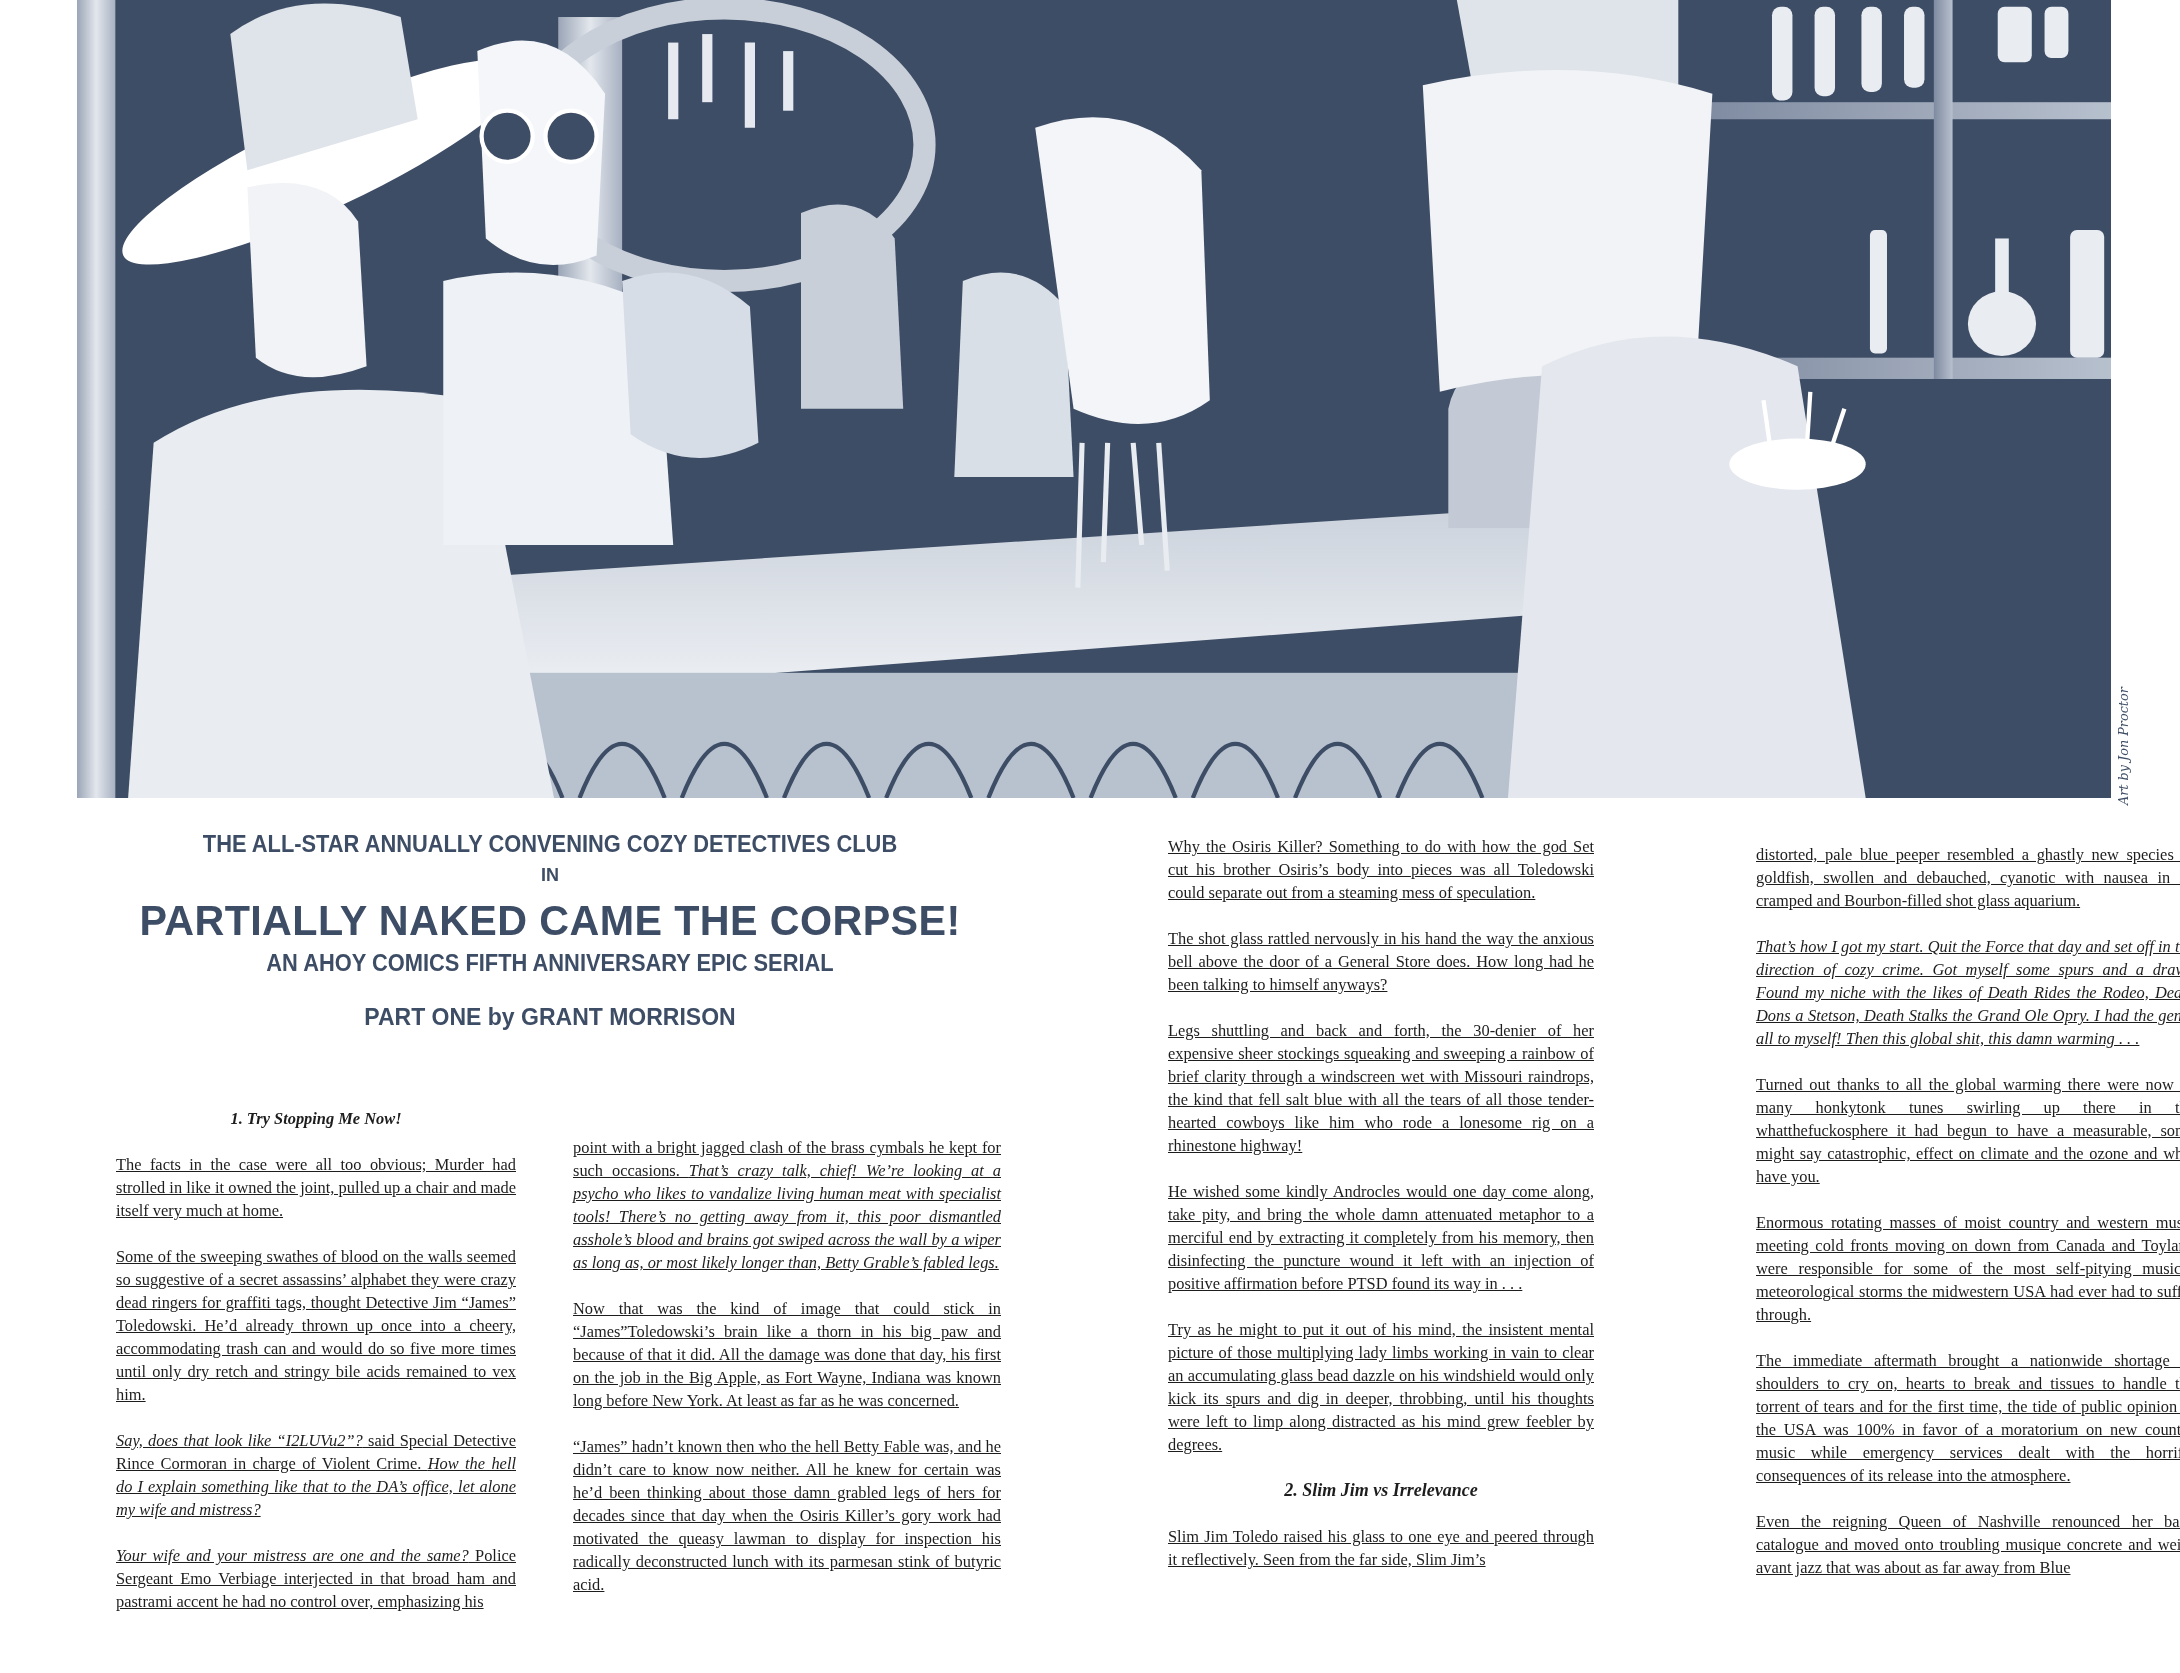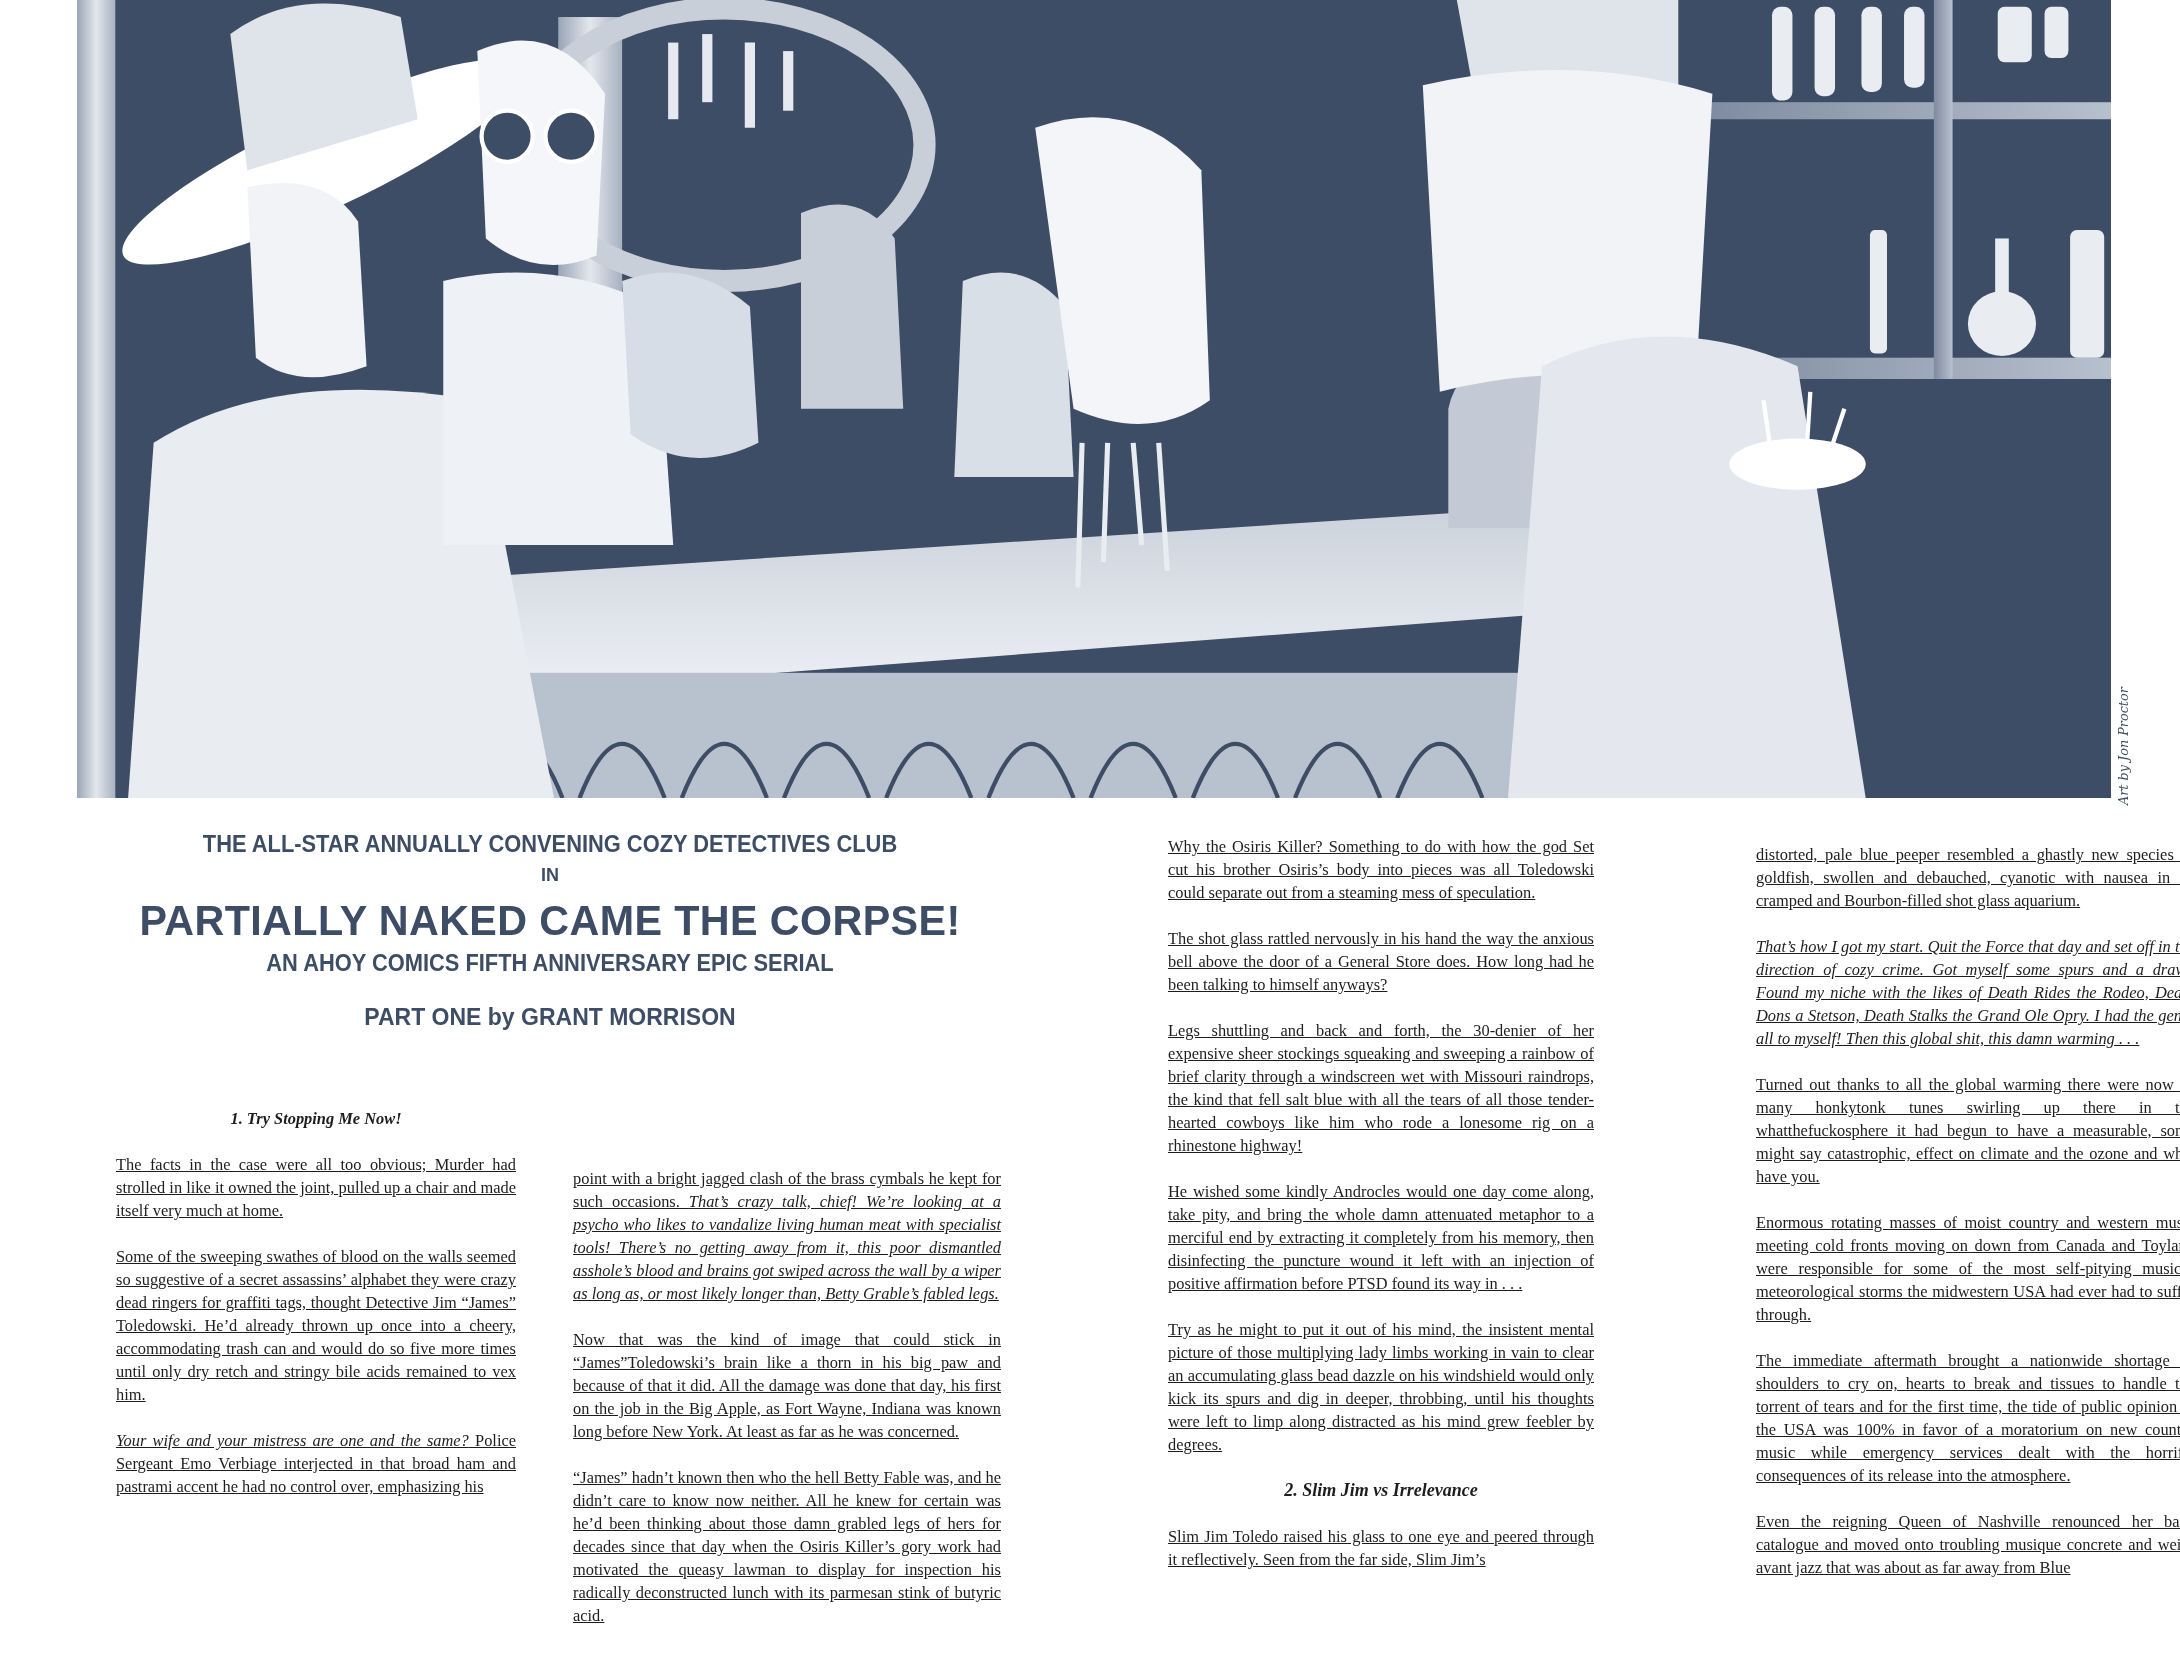--- a/index.html
+++ b/index.html
@@ -29,21 +29,21 @@
 
   
   .col {
     position: absolute; font-family: "Liberation Serif", serif; font-size: 16.4px;
     line-height: 23px; color: #1d1d1d; text-align: justify; hyphens: none;
   }
   .col p { margin: 0 0 23px 0; text-decoration: underline; }
   .col .sub { text-align: center; font-style: italic; font-weight: bold; margin: 0 0 23px 0; }
   .col i { font-style: italic; }
   .c1 { left: 116px; top: 1107px; width: 400px; }
-  .c2 { left: 573px; top: 1167px; width: 428px; }
+  .c2 { left: 573px; top: 1136px; width: 428px; }
   .c3 { left: 1168px; top: 835px; width: 426px; }
   .c4 { left: 1756px; top: 835px; width: 439px; margin-top: 8px; }
 </style>
 </head>
 <body>
 
 <div class="art" role="img" aria-label="Ink illustration of a bar scene: cowboy detective in a wide hat, woman in round sunglasses, a dog, figures in the background, a severed head dripping on the bar counter, a bearded bartender holding an open skull full of tools, a bottle, and bottle shelves">
   <svg viewBox="0 0 2388 937" preserveAspectRatio="none">
     <defs>
       <linearGradient id="marble" x1="0" y1="0" x2="1" y2="0">
@@ -147,20 +147,21 @@
   <div class="in">IN</div>
   <h1 class="title" style="margin:6.8px 0 0 0;font-size:43px">PARTIALLY NAKED CAME THE CORPSE!</h1>
   <div class="serial">AN AHOY COMICS FIFTH ANNIVERSARY EPIC SERIAL</div>
   <div class="byline">PART ONE by GRANT MORRISON</div>
 </header>
 
 <div class="col c1">
     <h3 class="sub" style="font-size: 16.4px;">1. Try Stopping Me Now!</h3>
     <p><span>The facts in the case were all too obvious; Murder had strolled in like it owned the joint, pulled up a chair and made itself very much at home.</span></p>
     <p><span>Some of the sweeping swathes of blood on the walls seemed so suggestive of a secret assassins’ alphabet they were crazy dead ringers for graffiti tags, thought Detective Jim “James” Toledowski. He’d already thrown up once into a cheery, accommodating trash can and would do so five more times until only dry retch and stringy bile acids remained to vex him.</span></p>
+    <p><i>Say, does that look like “I2LUVu2”?</i><span> said Special Detective Rince Cormoran in charge of Violent Crime. </span><i>How the hell do I explain something like that to the DA’s office, let alone my wife and mistress?</i></p>
     <p><i>Your wife and your mistress are one and the same?</i><span> Police Sergeant Emo Verbiage interjected in that broad ham and pastrami accent he had no control over, emphasizing his</span></p>
   </div>
 <div class="col c2">
     <p><span>point with a bright jagged clash of the brass cymbals he kept for such occasions. </span><i>That’s crazy talk, chief! We’re looking at a psycho who likes to vandalize living human meat with specialist tools! There’s no getting away from it, this poor dismantled asshole’s blood and brains got swiped across the wall by a wiper as long as, or most likely longer than, Betty Grable’s fabled legs.</i></p>
     <p><span>Now that was the kind of image that could stick in “James”Toledowski’s brain like a thorn in his big paw and because of that it did. All the damage was done that day, his first on the job in the Big Apple, as Fort Wayne, Indiana was known long before New York. At least as far as he was concerned.</span></p>
     <p><span>“James” hadn’t known then who the hell Betty Fable was, and he didn’t care to know now neither. All he knew for certain was he’d been thinking about those damn grabled legs of hers for decades since that day when the Osiris Killer’s gory work had motivated the queasy lawman to display for inspection his radically deconstructed lunch with its parmesan stink of butyric acid.</span></p>
   </div>
 <div class="col c3">
     <p><span>Why the Osiris Killer? Something to do with how the god Set cut his brother Osiris’s body into pieces was all Toledowski could separate out from a steaming mess of speculation.</span></p>
     <p><span>The shot glass rattled nervously in his hand the way the anxious bell above the door of a General Store does. How long had he been talking to himself anyways?</span></p>

